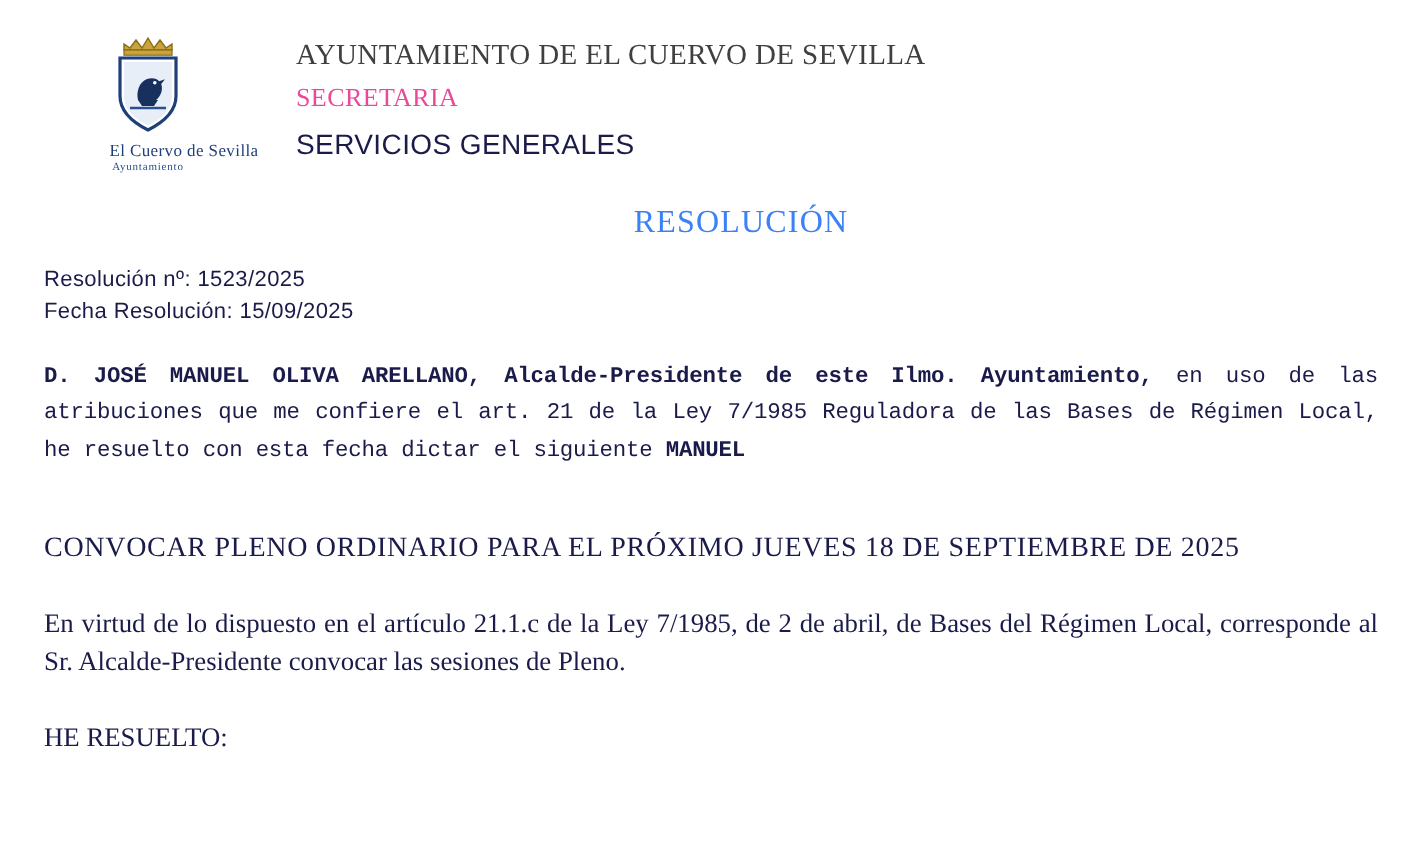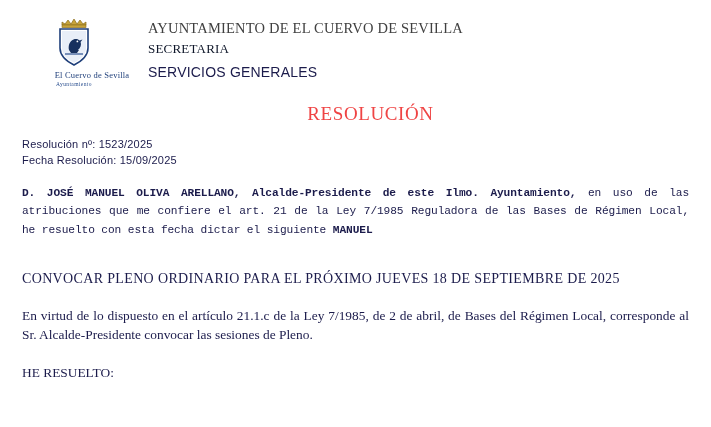--- a/index.html
+++ b/index.html
@@ -63,42 +63,42 @@
   .org-line1 {
     font-family: "Liberation Serif", serif;
     font-size: 14.5px;
     color: #404040;
     letter-spacing: .2px;
     line-height: 1.45;
   }
   .org-line2 {
     font-family: "Liberation Serif", serif;
     font-size: 13px;
-    color: #0f172a;
+    color: #ec4899;
     letter-spacing: .2px;
     line-height: 1.6;
   }
   .org-line3 {
     font-family: "Liberation Sans", sans-serif;
     font-size: 14px;
     color: #1b1b4b;
     letter-spacing: .2px;
     line-height: 1.6;
     margin-top: 1px;
   }
 
   
   .content {
     padding: 0 22px 0 22px;
   }
   .doc-title {
     text-align: center;
     font-family: "Liberation Serif", serif;
-    font-size: 19px;
-    color: #ef4444;
+    font-size: 16px;
+    color: #3b82f6;
     letter-spacing: .6px;
     margin-top: 16px;
     margin-left: 30px;
   }
   .meta {
     margin-top: 12px;
     font-family: Liberation Sans, sans-serif;
     font-size: 11px;
     letter-spacing: .2px;
     line-height: 1.42;

